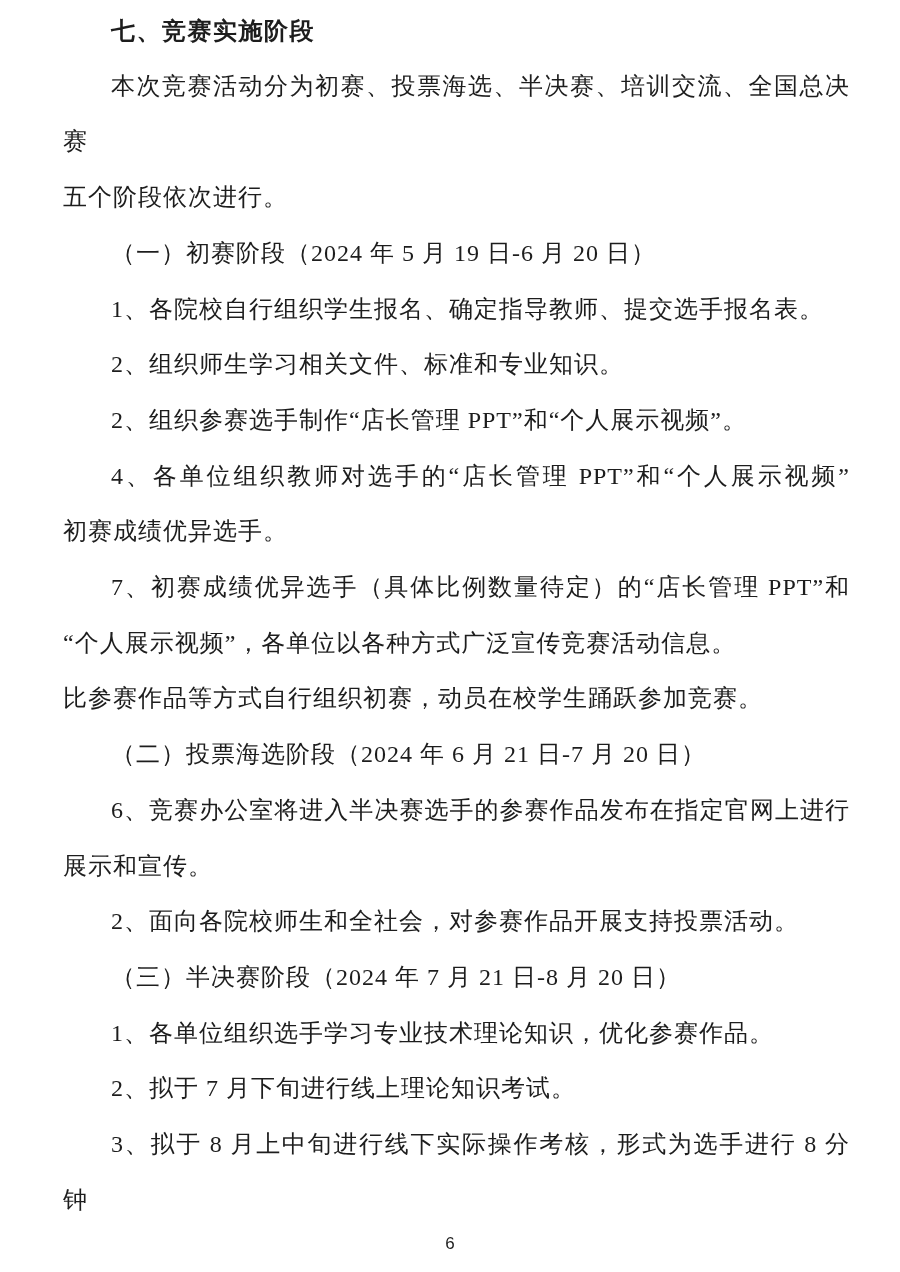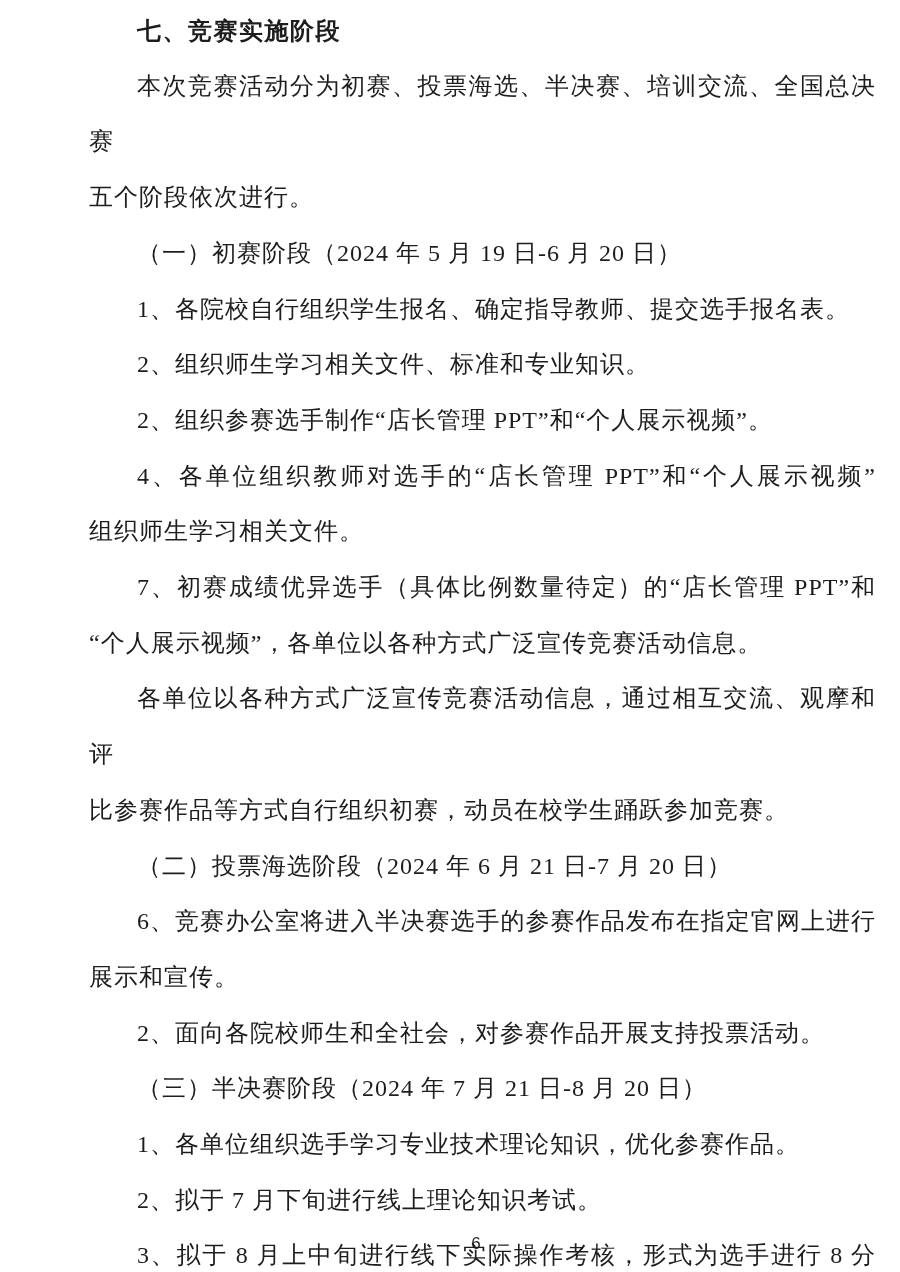--- a/index.html
+++ b/index.html
@@ -14,21 +14,20 @@
     overflow: hidden;
     font-family: "Liberation Serif", serif;
   }
   .doc-page {
     position: absolute;
     left: 0;
     top: 0;
     width: 800px;
     height: 1272px;
     background: #ffffff;
-    margin-left: 26px;
   }
   .doc-body {
     position: absolute;
     left: 63px;
     top: 3px;
     width: 787px;
     font-size: 24px;
     line-height: 55.7px;
     letter-spacing: 1px;
     color: #1d1d1d;
@@ -70,24 +69,23 @@
 <div class="doc-page">
   <div class="doc-body">
     <div class="line indent heading">七、竞赛实施阶段</div>
     <div class="line indent fill">本次竞赛活动分为初赛、投票海选、半决赛、培训交流、全国总决赛</div>
     <div class="line">五个阶段依次进行。</div>
     <div class="line indent">（一）初赛阶段（2024 年 5 月 19 日-6 月 20 日）</div>
     <div class="line indent">1、各院校自行组织学生报名、确定指导教师、提交选手报名表。</div>
     <div class="line indent">2、组织师生学习相关文件、标准和专业知识。</div>
     <div class="line indent">2、组织参赛选手制作“店长管理 PPT”和“个人展示视频”。</div>
     <div class="line indent fill">4、各单位组织教师对选手的“店长管理 PPT”和“个人展示视频”</div>
-    <div class="line">组织师生学习相关文件。</div>
+    <div class="line">初赛成绩优异选手。</div>
     <div class="line indent fill">7、初赛成绩优异选手（具体比例数量待定）的“店长管理 PPT”和</div>
     <div class="line">“个人展示视频”，各单位以各种方式广泛宣传竞赛活动信息。</div>
-    <div class="line indent fill">各单位以各种方式广泛宣传竞赛活动信息，通过相互交流、观摩和评</div>
     <div class="line">比参赛作品等方式自行组织初赛，动员在校学生踊跃参加竞赛。</div>
     <div class="line indent">（二）投票海选阶段（2024 年 6 月 21 日-7 月 20 日）</div>
     <div class="line indent fill">6、竞赛办公室将进入半决赛选手的参赛作品发布在指定官网上进行</div>
     <div class="line">展示和宣传。</div>
     <div class="line indent">2、面向各院校师生和全社会，对参赛作品开展支持投票活动。</div>
     <div class="line indent">（三）半决赛阶段（2024 年 7 月 21 日-8 月 20 日）</div>
     <div class="line indent">1、各单位组织选手学习专业技术理论知识，优化参赛作品。</div>
     <div class="line indent">2、拟于 7 月下旬进行线上理论知识考试。</div>
     <div class="line indent fill">3、拟于 8 月上中旬进行线下实际操作考核，形式为选手进行 8 分钟</div>
 

